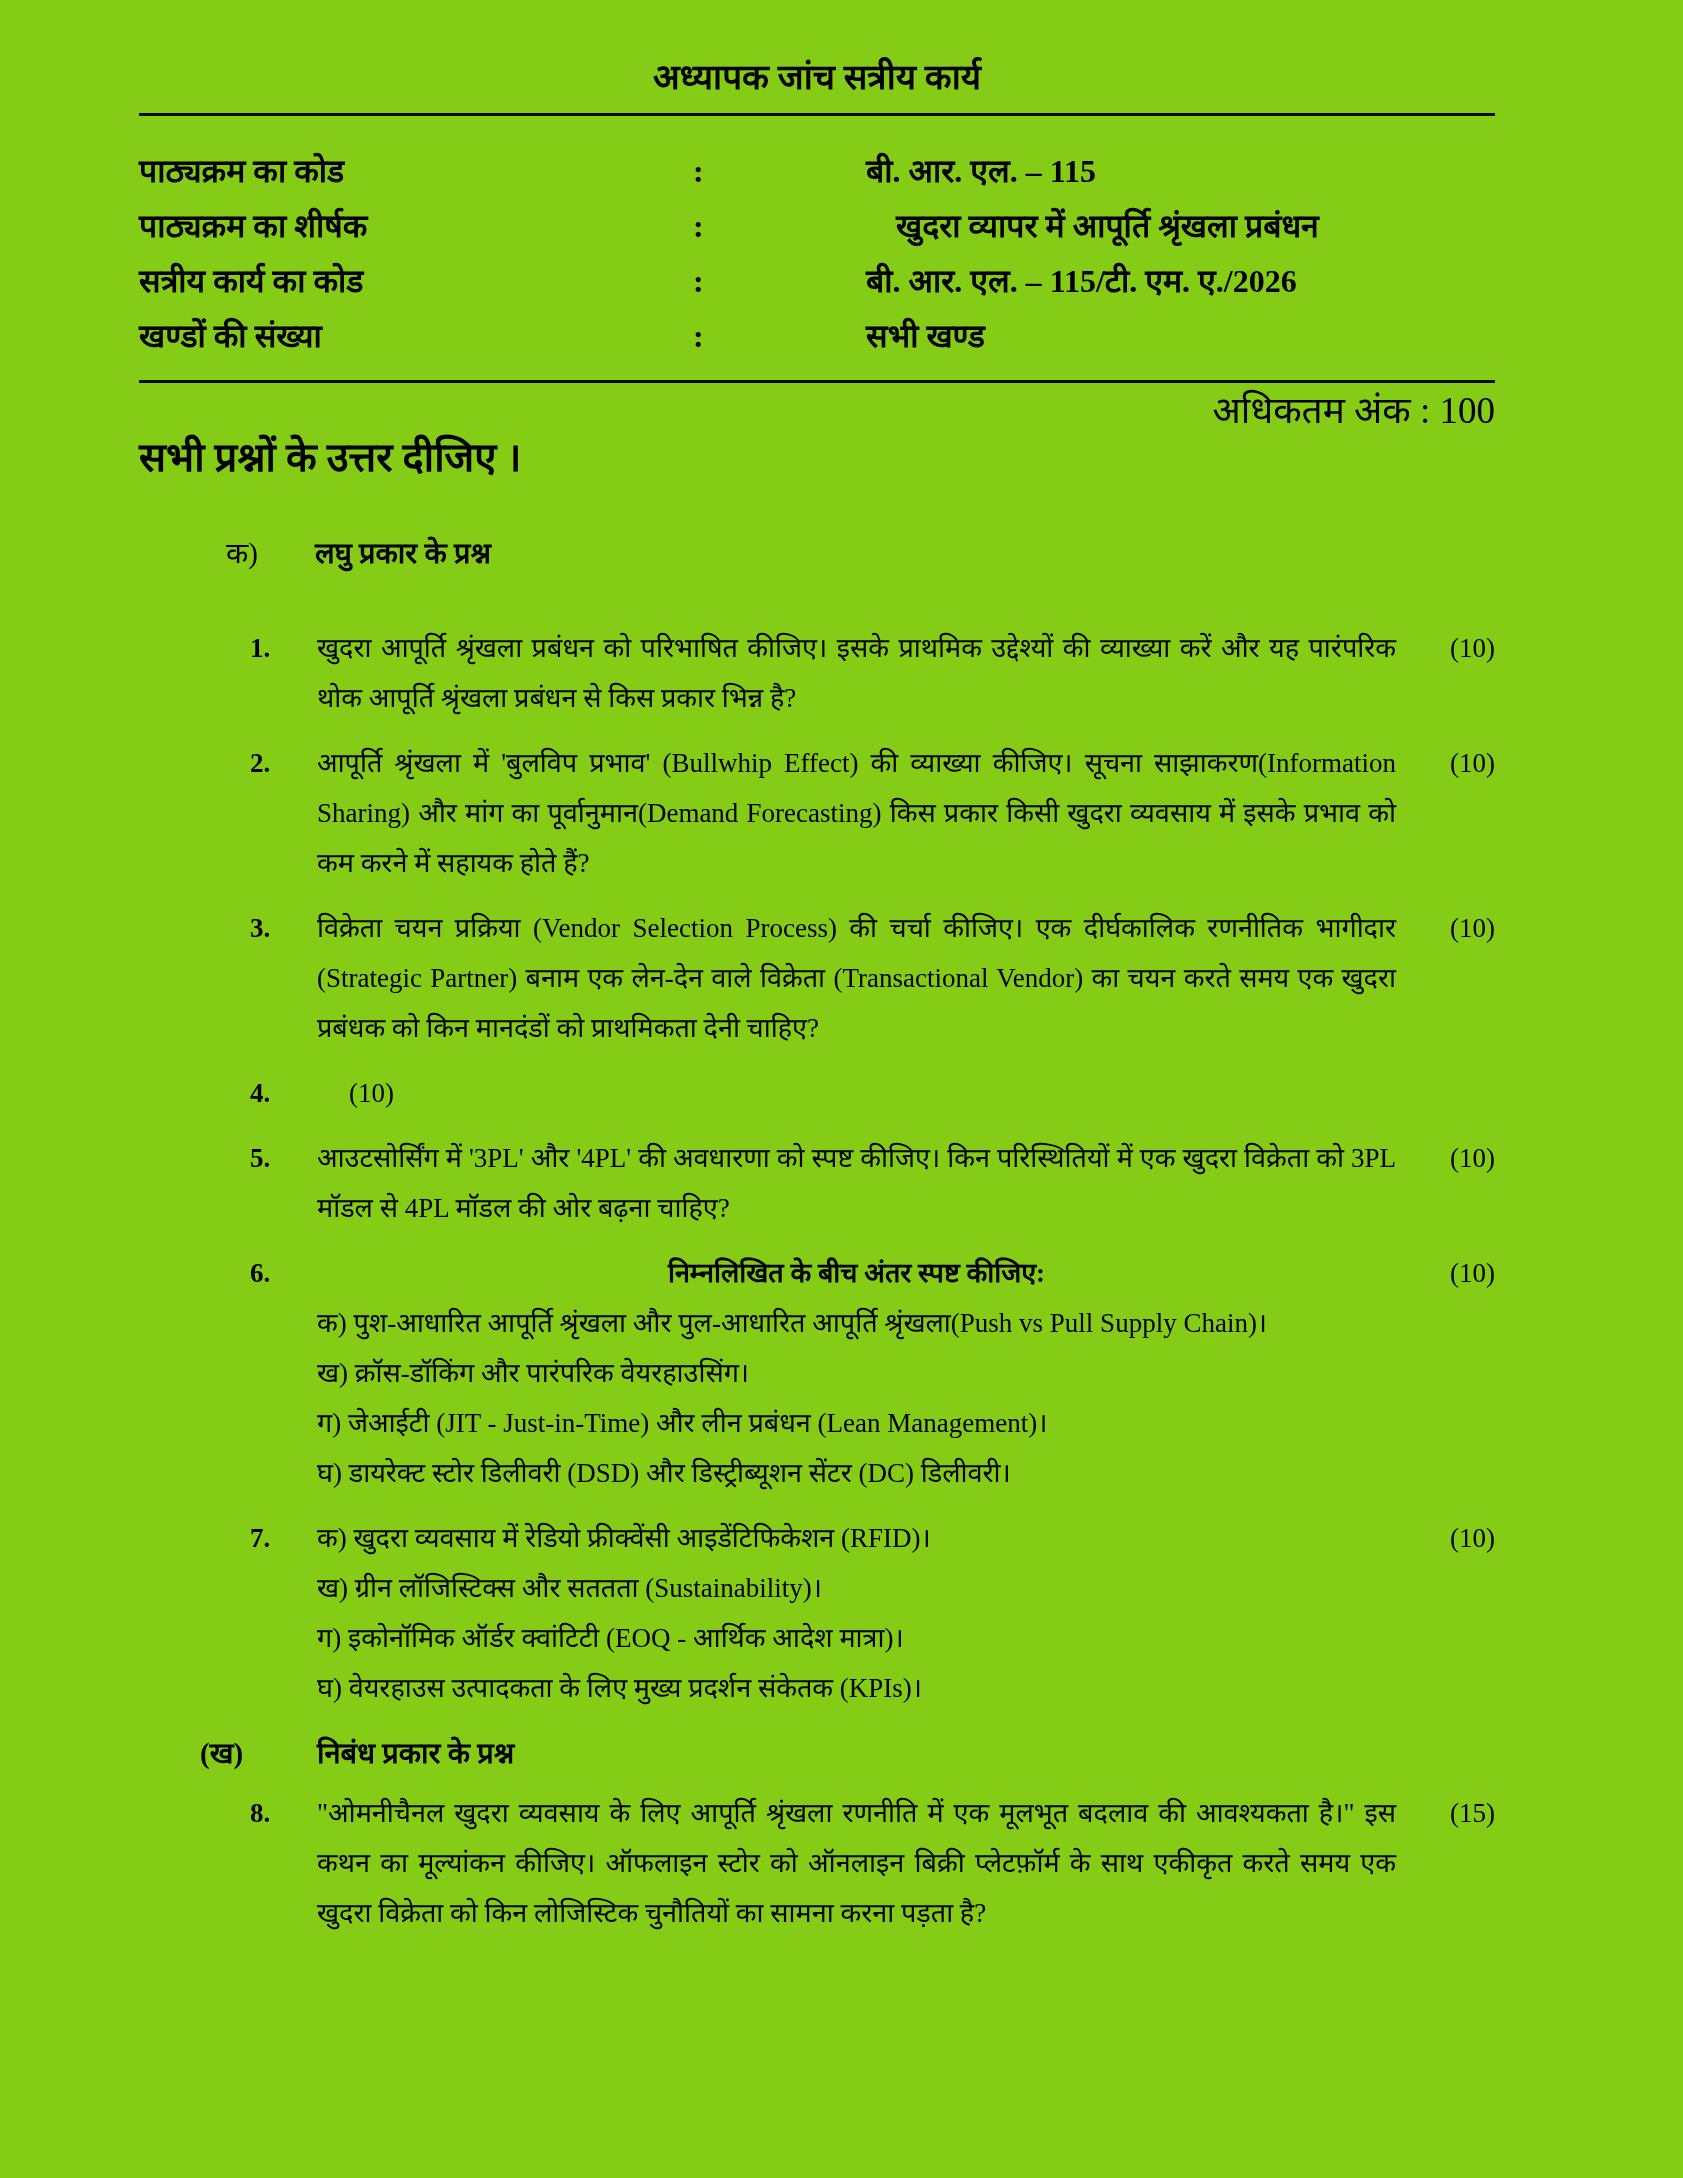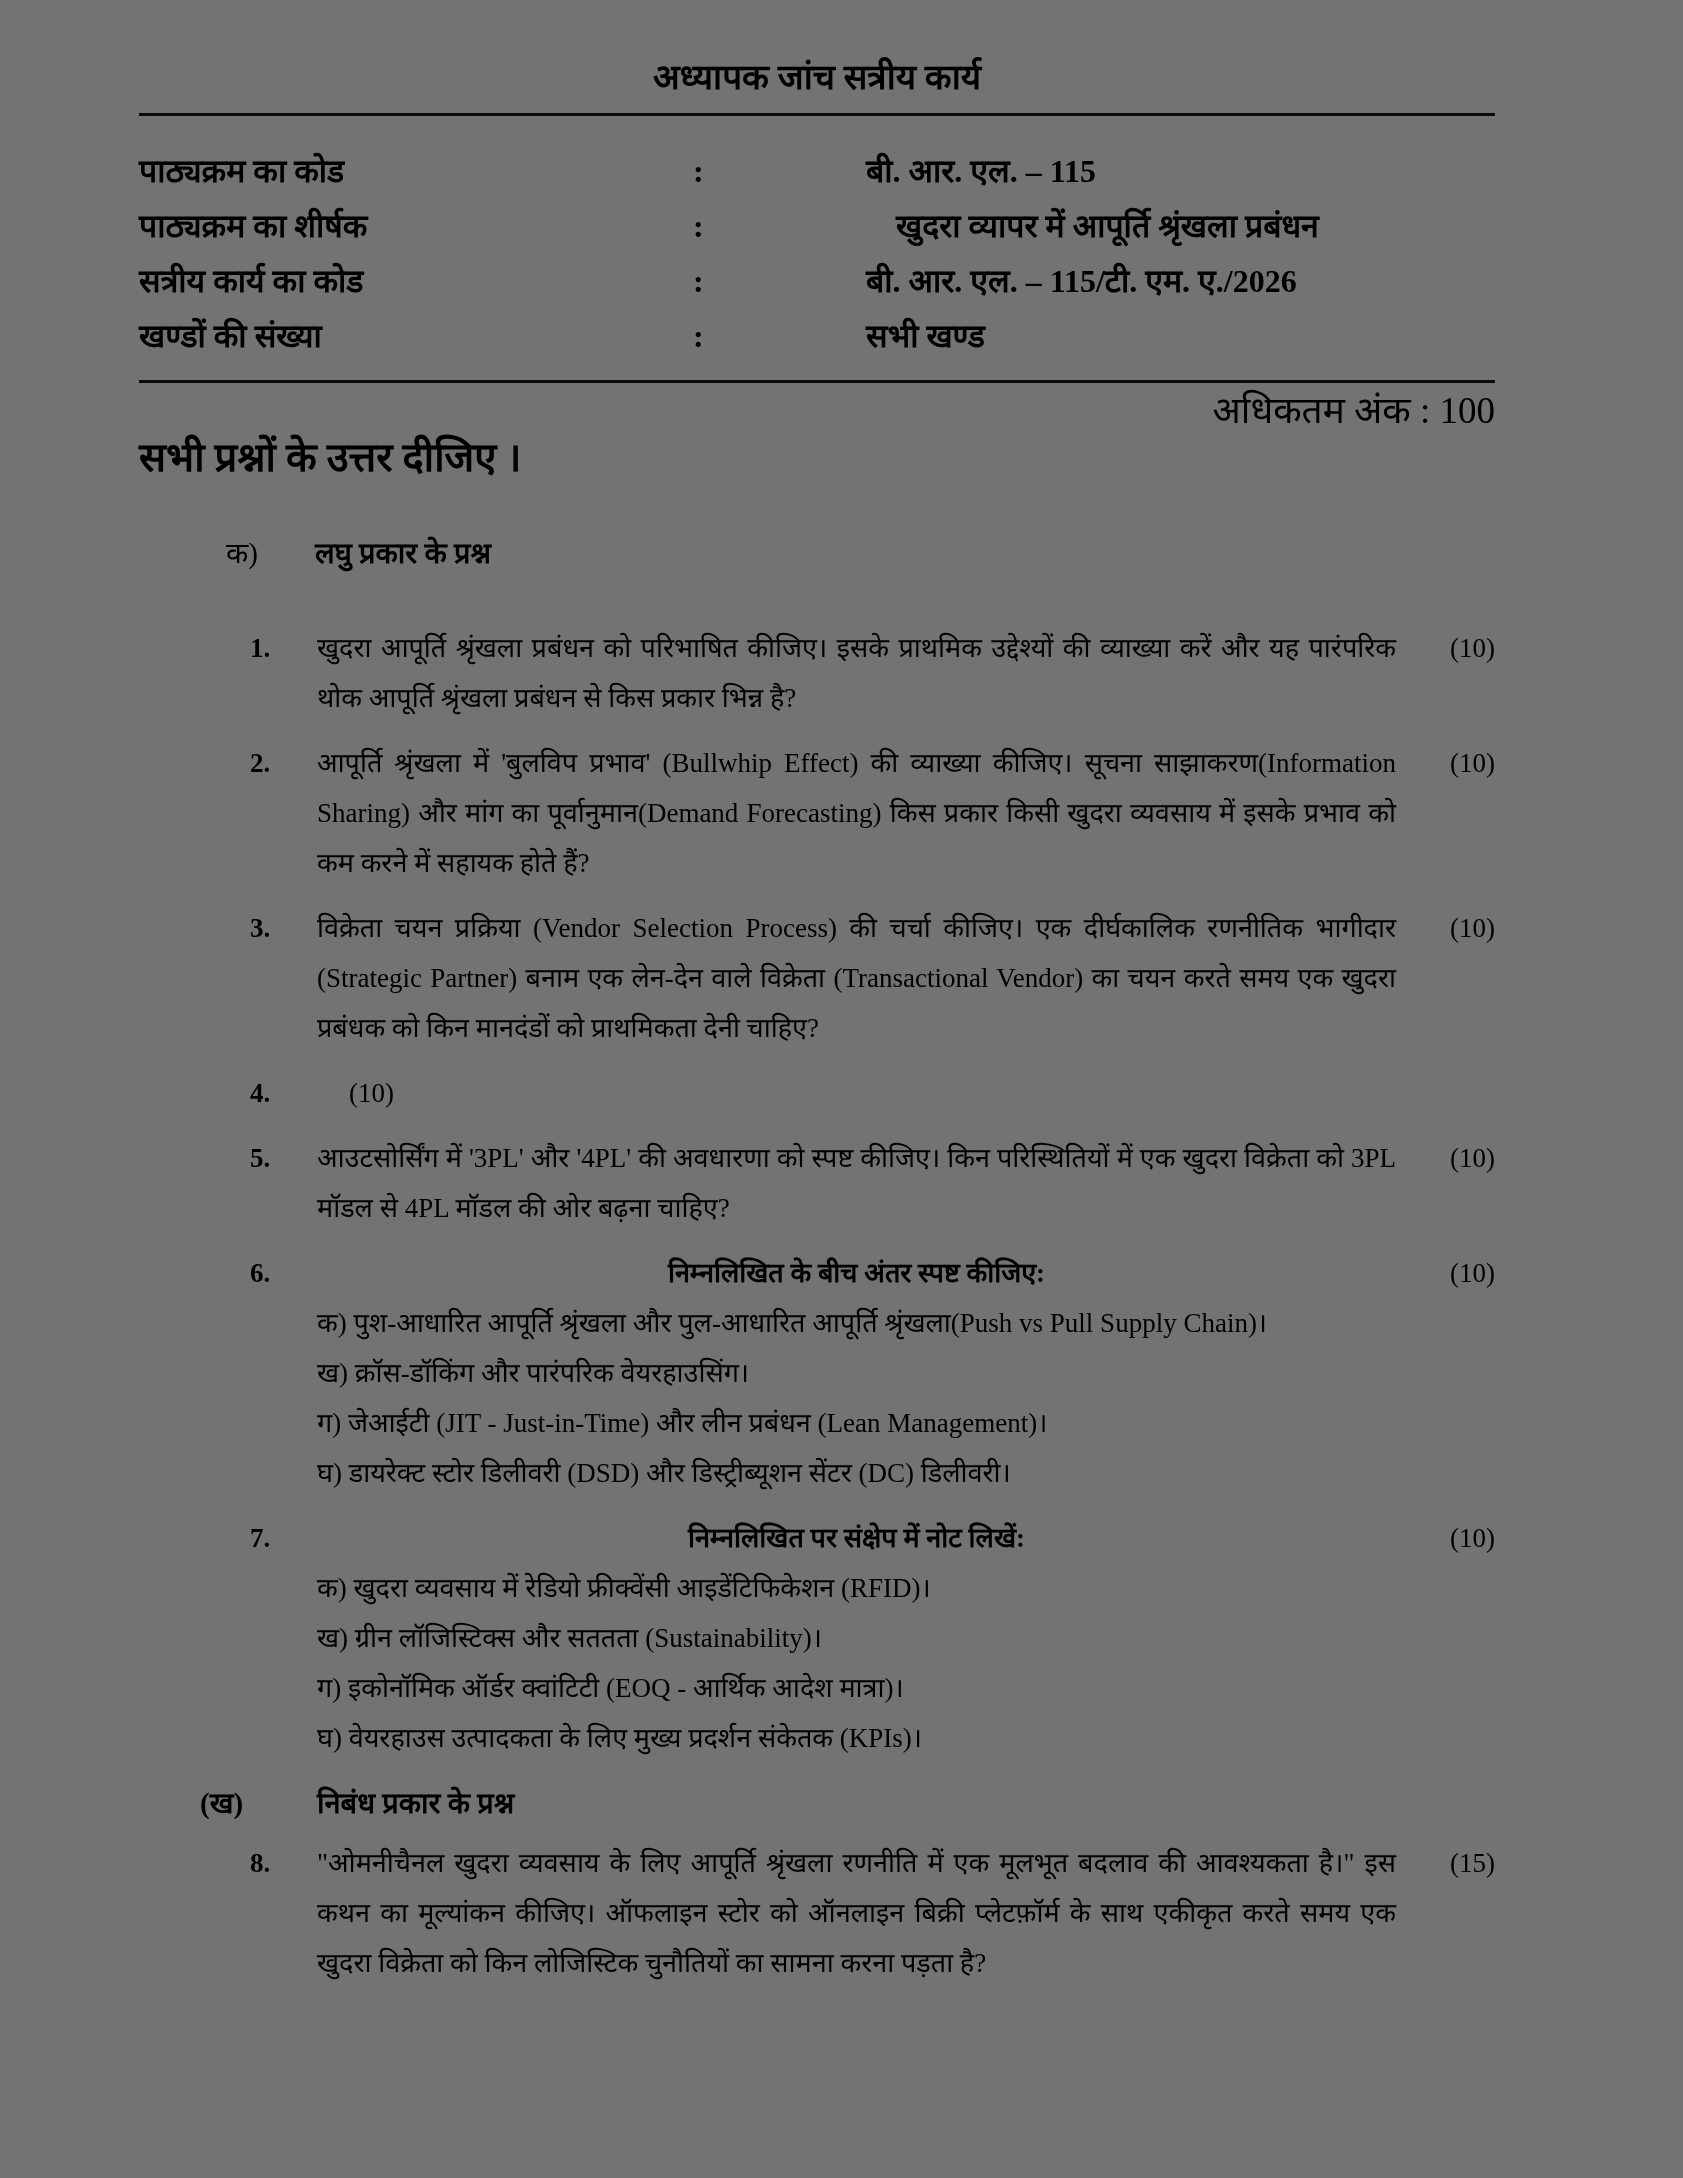--- a/index.html
+++ b/index.html
@@ -1,17 +1,17 @@
 <!DOCTYPE html>
 <html lang="hi"><head>
 <meta charset="utf-8">
 <style>
   html,body{margin:0;padding:0;background:#e8e8e8;}
   .page{
-    width:1683px;height:2178px;margin:0 auto;background:#737373;color:#000;
+    width:1683px;height:2178px;margin:0 auto;background:#84cc16;color:#000;
     box-sizing:border-box;padding:55px 188px 0 139px;
     font-family:"Liberation Serif","DejaVu Serif",serif;
     overflow:hidden;
   }
   .title{text-align:center;font-weight:700;font-size:35px;line-height:1.3;margin-bottom:12px;}
   .rule{border:none;border-top:3px solid #0a0a0a;margin:0;}
   .header-table{padding:28px 0 16px;}
   .hrow{display:flex;font-weight:700;font-size:32px;line-height:55px;}
   .hlabel{flex:0 0 554px;}
   .hcolon{flex:0 0 173px;}
@@ -111,21 +111,20 @@
       <div class="q-item">ख) क्रॉस-डॉकिंग और पारंपरिक वेयरहाउसिंग।</div>
       <div class="q-item">ग) जेआईटी (JIT - Just-in-Time) और लीन प्रबंधन (Lean Management)।</div>
       <div class="q-item">घ) डायरेक्ट स्टोर डिलीवरी (DSD) और डिस्ट्रीब्यूशन सेंटर (DC) डिलीवरी।</div>
     </div>
     <div class="q-marks">(10)</div>
   </div>
 
   <div class="q">
     <div class="q-num">7.</div>
     <div class="q-body">
-      <div class="q-head">निम्नलिखित पर संक्षेप में नोट लिखें:</div>
       <div class="q-item">क) खुदरा व्यवसाय में रेडियो फ्रीक्वेंसी आइडेंटिफिकेशन (RFID)।</div>
       <div class="q-item">ख) ग्रीन लॉजिस्टिक्स और सततता (Sustainability)।</div>
       <div class="q-item">ग) इकोनॉमिक ऑर्डर क्वांटिटी (EOQ - आर्थिक आदेश मात्रा)।</div>
       <div class="q-item">घ) वेयरहाउस उत्पादकता के लिए मुख्य प्रदर्शन संकेतक (KPIs)।</div>
     </div>
     <div class="q-marks">(10)</div>
   </div>
 
   <div class="section-row sec-b">
     <div class="sec-marker">(ख)</div>

